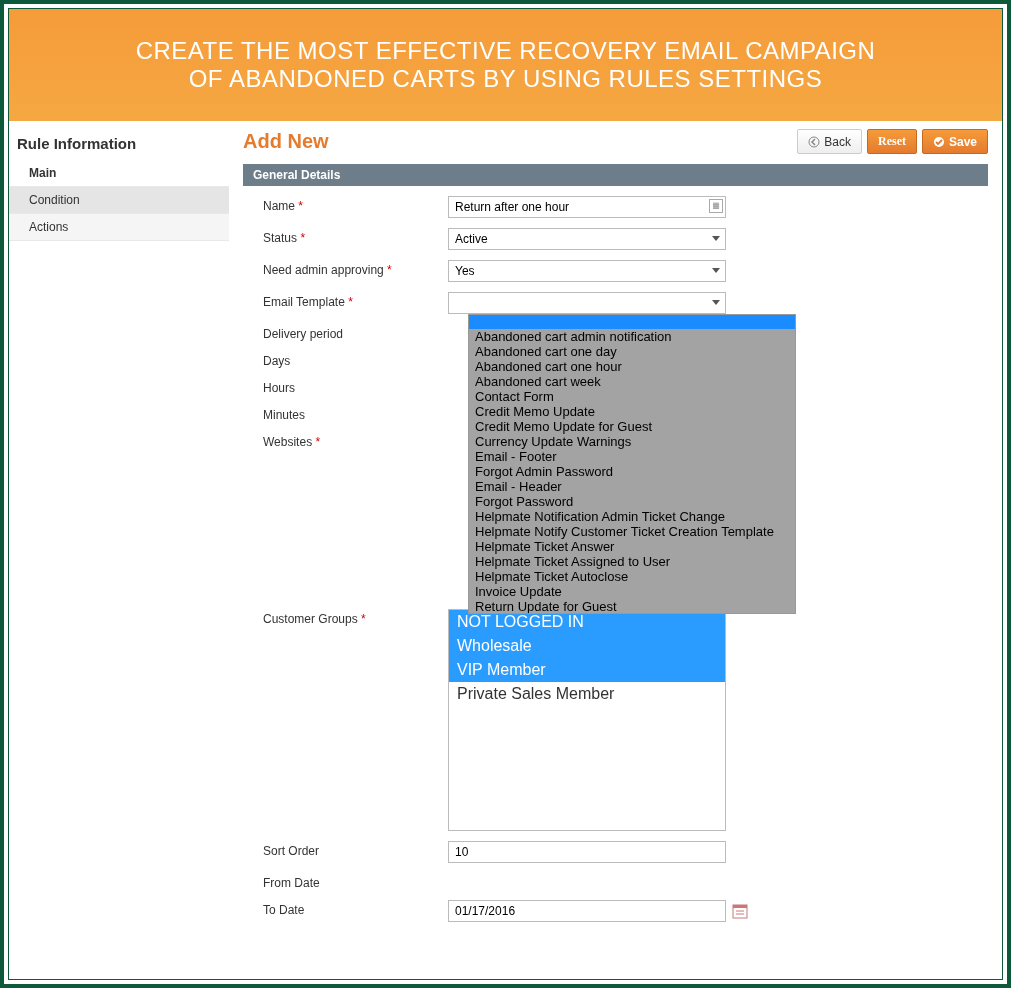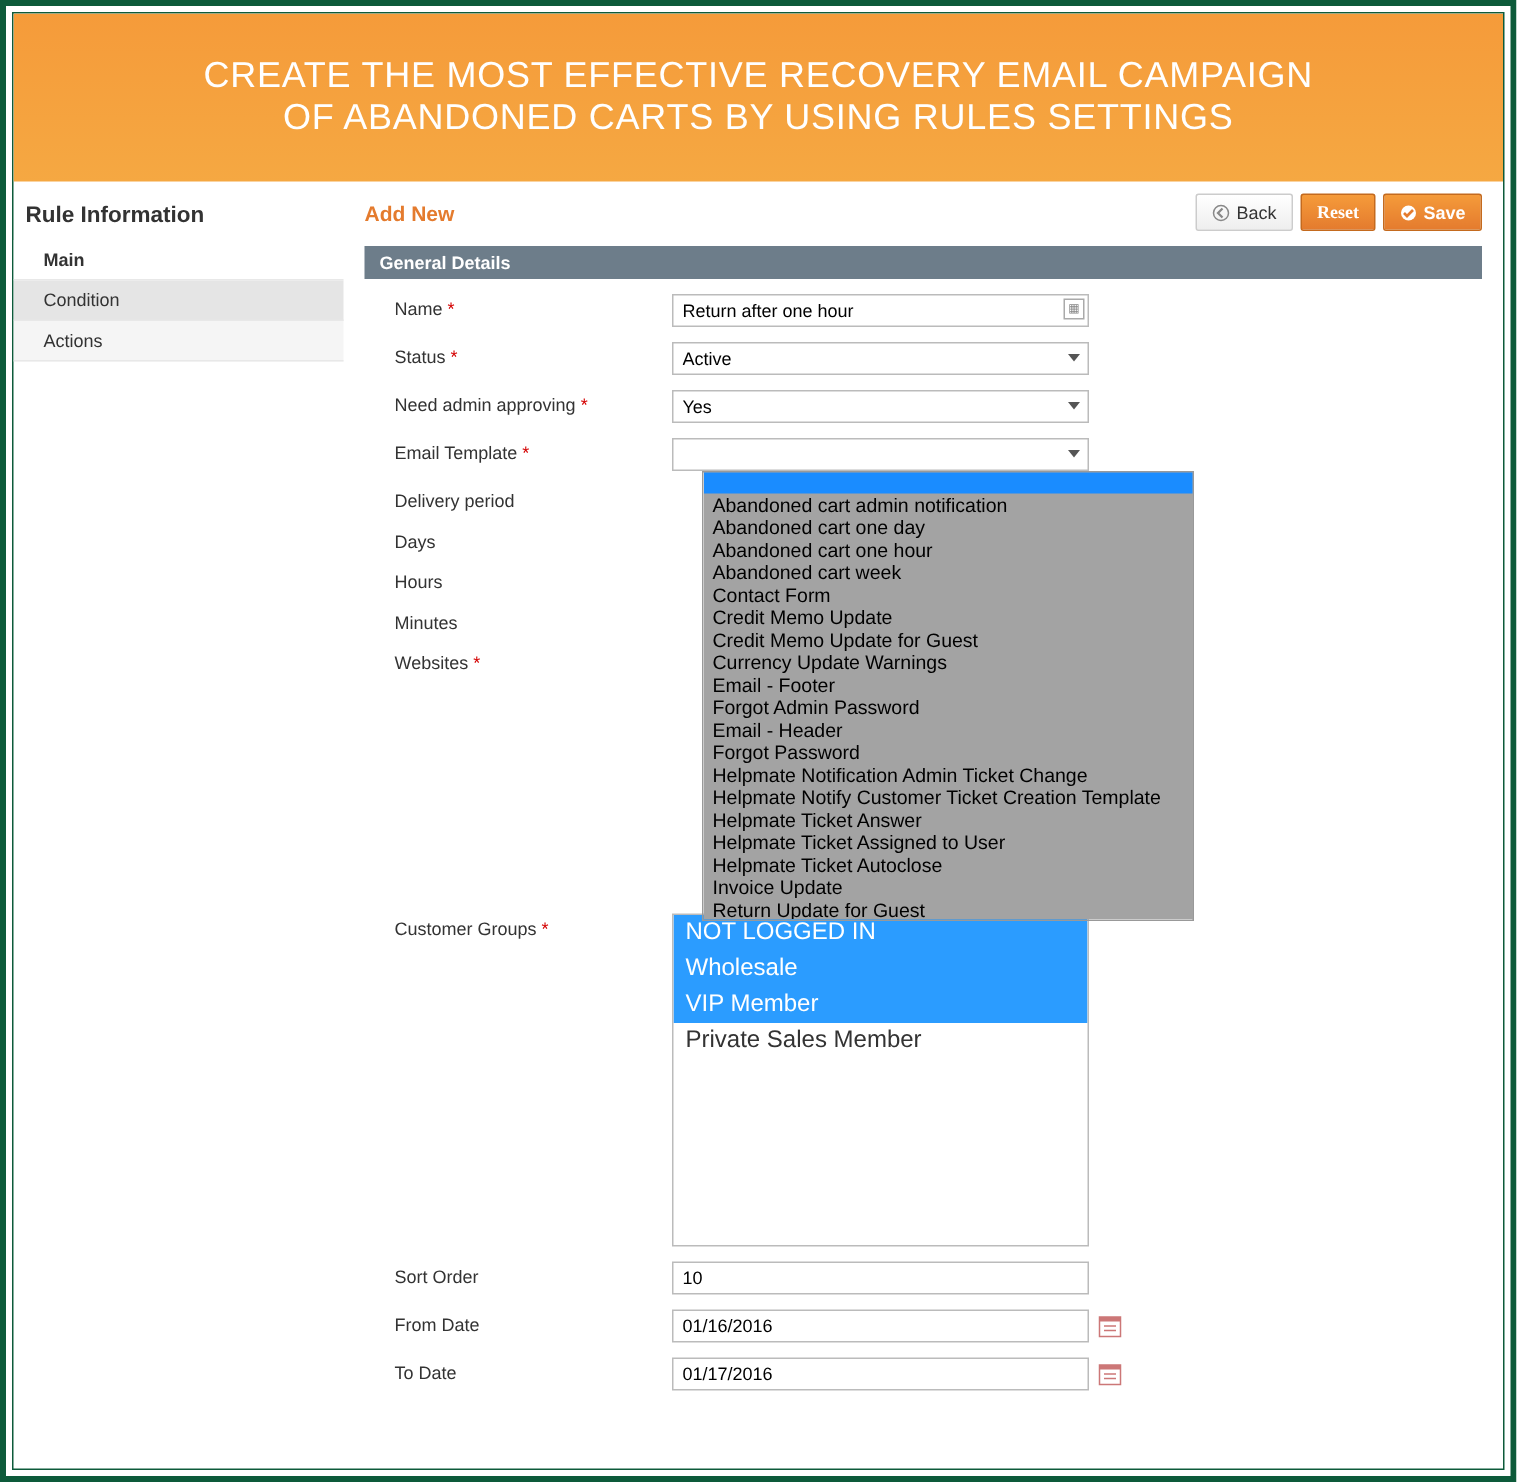--- a/index.html
+++ b/index.html
@@ -22,21 +22,21 @@
 .sidebar { width: 220px; padding: 8px 0 0 0; }
 .sidebar-title { font-weight: bold; font-size: 15px; padding: 6px 8px 8px 8px; }
 .sidebar-item { padding: 6px 20px; border-bottom: 1px solid #e8e8e8; cursor: pointer; font-size: 12px; }
 .sidebar-item.active { background: #fff; font-weight: bold; }
 .sidebar-item.cond { background: #e5e5e5; }
 .sidebar-item.act { background: #f5f5f5; }
 
 .main { flex: 1; padding: 8px 14px 0 14px; position: relative; }
 
 .top-row { display: flex; justify-content: space-between; align-items: center; margin-bottom: 10px; }
-.add-new { color: #e47b2e; font-weight: bold; font-size: 14px; }
+.add-new { color: #e47b2e; font-weight: bold; font-size: 20px; }
 .buttons { display: flex; gap: 5px; }
 .btn { border: 1px solid #ccc; padding: 4px 10px; font-size: 12px; cursor: pointer; border-radius: 2px; display: flex; align-items: center; gap: 4px; }
 .btn.back { background: linear-gradient(#fff, #eee); color: #333; }
 .btn.reset { background: linear-gradient(#f59b3a, #e47b2e); color: #fff; border-color: #c46a1e; font-weight: bold; font-family: Liberation Serif, serif; }
 .btn.save { background: linear-gradient(#f59b3a, #e47b2e); color: #fff; border-color: #c46a1e; font-weight: bold; }
 .btn .ico { width: 12px; height: 12px; display: inline-flex; align-items: center; justify-content: center; }
 
 .section-header { background: #6d7d8a; color: #fff; font-weight: bold; padding: 4px 10px; font-size: 12px; }
 
 .form { padding: 10px 0; }
@@ -230,33 +230,20 @@
 
       <div class="form-row">
         <div class="form-label">Sort Order</div>
         <div class="form-field">
           <input type="text" value="10" style="">
         </div>
       </div>
 
       <div class="form-row">
         <div class="form-label">From Date</div>
-        <div class="form-field">
-          <div class="date-wrap">
-            <input type="text" class="small-input" value="01/16/2016" style="">
-            <span class="cal-icon">
-              <svg viewBox="0 0 16 16">
-                      <rect x="1" y="2" width="14" height="13" fill="#fff" stroke="#c77" stroke-width="1"></rect>
-                      <rect x="1" y="2" width="14" height="3" fill="#c77"></rect>
-                      <line x1="4" y1="8" x2="12" y2="8" stroke="#c77"></line>
-                      <line x1="4" y1="11" x2="12" y2="11" stroke="#c77"></line>
-                    </svg>
-            </span>
-          </div>
-        </div>
       </div>
 
       <div class="form-row">
         <div class="form-label">To Date</div>
         <div class="form-field">
           <div class="date-wrap">
             <input type="text" class="small-input" value="01/17/2016" style="">
             <span class="cal-icon">
               <svg viewBox="0 0 16 16">
                       <rect x="1" y="2" width="14" height="13" fill="#fff" stroke="#c77" stroke-width="1"></rect>

